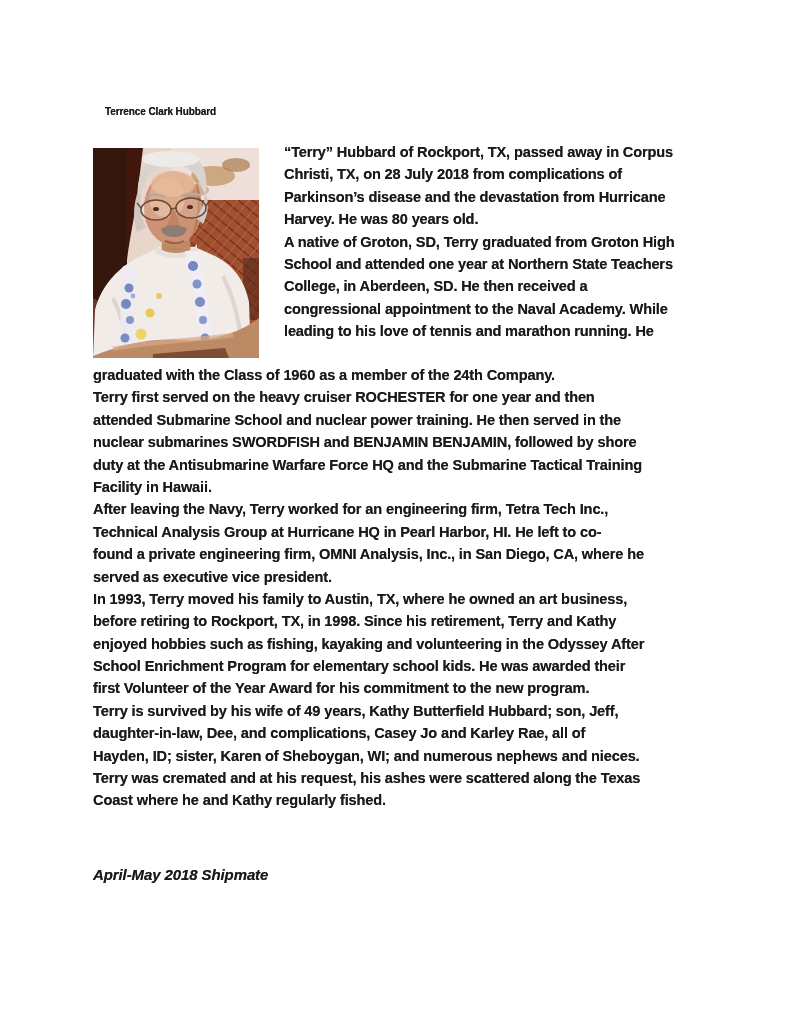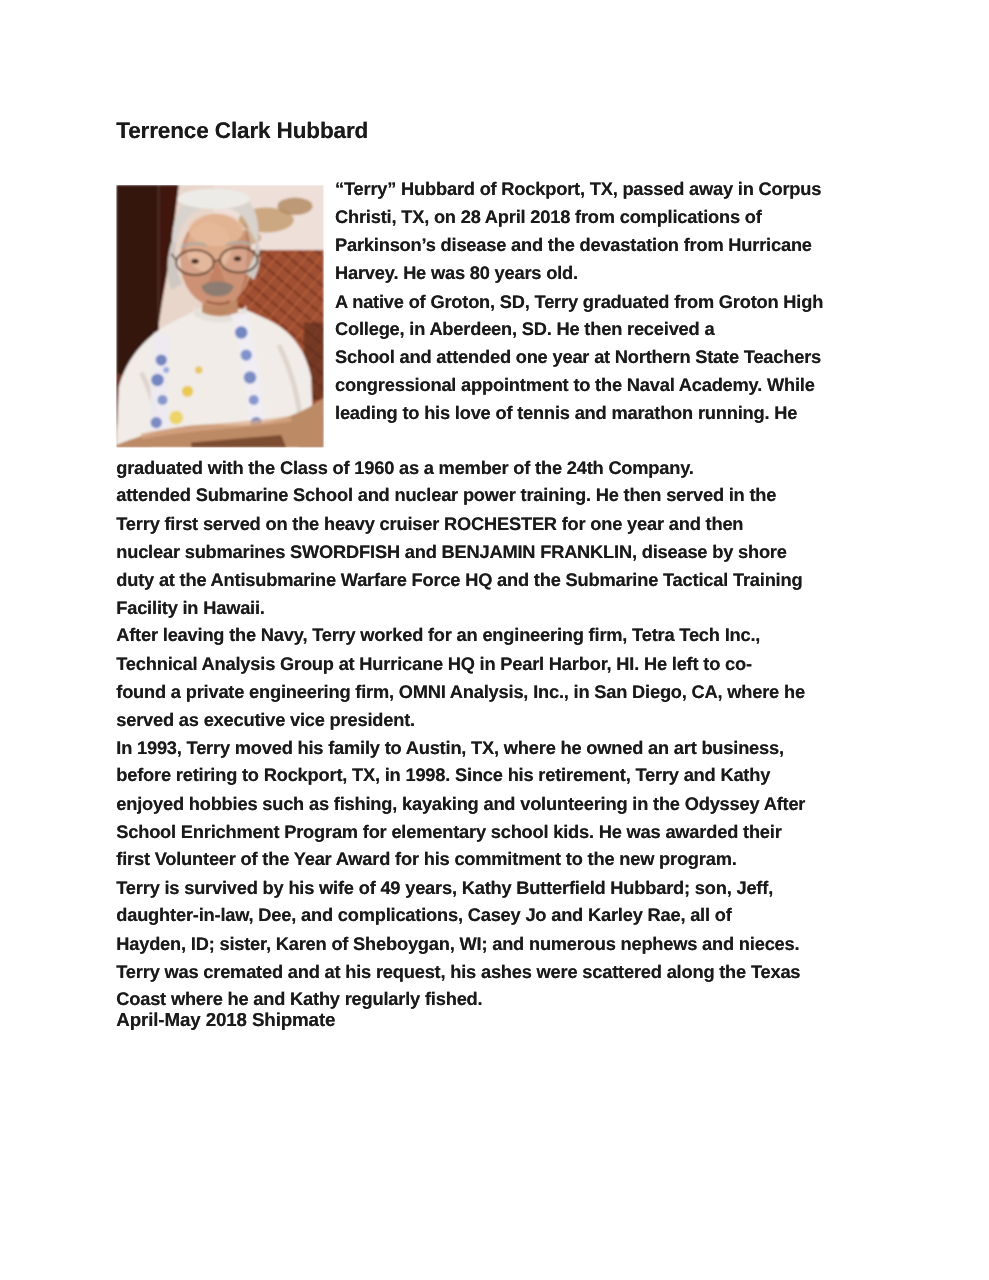--- a/index.html
+++ b/index.html
@@ -3,38 +3,38 @@
 <meta charset="utf-8">
 <style>
   html,body { margin:0; padding:0; }
   body {
     width:791px; height:1024px; background:#ffffff; position:relative;
     font-family:"Liberation Sans", sans-serif; font-weight:700; color:#1a1a1a;
     overflow:hidden;
   }
   .page { position:absolute; inset:0; background:#ffffff; }
   .title {
-    position:absolute; left:93px; top:94px; margin:0;
-    font-size:18px; letter-spacing:-0.1px;
+    position:absolute; left:93px; top:94px; margin:12px;
+    font-size:10px; letter-spacing:-0.1px;
     text-shadow:0 0 0.5px rgba(20,20,20,0.75);
   }
   .photo {
     position:absolute; left:93px; top:148px; width:166px; height:210px;
   }
   .photo svg { display:block; width:100%; height:100%; }
-  .intro-text { position:absolute; left:268px; top:141px; }
+  .intro-text { position:absolute; left:284px; top:141px; }
   .body-text  { position:absolute; left:93px;  top:364px; }
   .line {
     height:22.4px; line-height:22.4px; white-space:nowrap;
     font-size:14.6px; letter-spacing:-0.15px;
     text-shadow:0 0 0.5px rgba(20,20,20,0.7);
   }
   .citation {
-    position:absolute; left:93px; top:808px;
-    font-size:15px; letter-spacing:-0.1px;
+    position:absolute; left:93px; top:866px;
+    font-style:italic; font-size:15px; letter-spacing:-0.1px;
     text-shadow:0 0 0.4px rgba(20,20,20,0.7);
   }
 </style>
 </head>
 <body>
 
 <div class="page">
 
   <h1 class="title">Terrence Clark Hubbard</h1>
 
@@ -128,36 +128,36 @@
             <path d="M60,206 L132,200 L136,210 L60,210 Z" fill="#6d3d24" opacity="0.8"></path>
           </g>
         </g>
       </g>
     </svg>
   </div>
 
   <div class="intro-text">
 
   <div class="line">“Terry” Hubbard of Rockport, TX, passed away in Corpus</div>
-      <div class="line">Christi, TX, on 28 April 2018 from complications of</div>
+      <div class="line">Christi, TX, on 28 July 2018 from complications of</div>
       <div class="line">Parkinson’s disease and the devastation from Hurricane</div>
       <div class="line">Harvey. He was 80 years old.</div>
       <div class="line">A native of Groton, SD, Terry graduated from Groton High</div>
+      <div class="line">School and attended one year at Northern State Teachers</div>
       <div class="line">College, in Aberdeen, SD. He then received a</div>
-      <div class="line">School and attended one year at Northern State Teachers</div>
       <div class="line">congressional appointment to the Naval Academy. While</div>
       <div class="line">leading to his love of tennis and marathon running. He</div>
     </div>
 
   <div class="body-text">
 
   <div class="line">graduated with the Class of 1960 as a member of the 24th Company.</div>
+      <div class="line">Terry first served on the heavy cruiser ROCHESTER for one year and then</div>
       <div class="line">attended Submarine School and nuclear power training. He then served in the</div>
-      <div class="line">Terry first served on the heavy cruiser ROCHESTER for one year and then</div>
-      <div class="line">nuclear submarines SWORDFISH and BENJAMIN FRANKLIN, disease by shore</div>
+      <div class="line">nuclear submarines SWORDFISH and BENJAMIN BENJAMIN, followed by shore</div>
       <div class="line">duty at the Antisubmarine Warfare Force HQ and the Submarine Tactical Training</div>
       <div class="line">Facility in Hawaii.</div>
       <div class="line">After leaving the Navy, Terry worked for an engineering firm, Tetra Tech Inc.,</div>
       <div class="line">Technical Analysis Group at Hurricane HQ in Pearl Harbor, HI. He left to co-</div>
       <div class="line">found a private engineering firm, OMNI Analysis, Inc., in San Diego, CA, where he</div>
       <div class="line">served as executive vice president.</div>
       <div class="line">In 1993, Terry moved his family to Austin, TX, where he owned an art business,</div>
       <div class="line">before retiring to Rockport, TX, in 1998. Since his retirement, Terry and Kathy</div>
       <div class="line">enjoyed hobbies such as fishing, kayaking and volunteering in the Odyssey After</div>
       <div class="line">School Enrichment Program for elementary school kids. He was awarded their</div>

